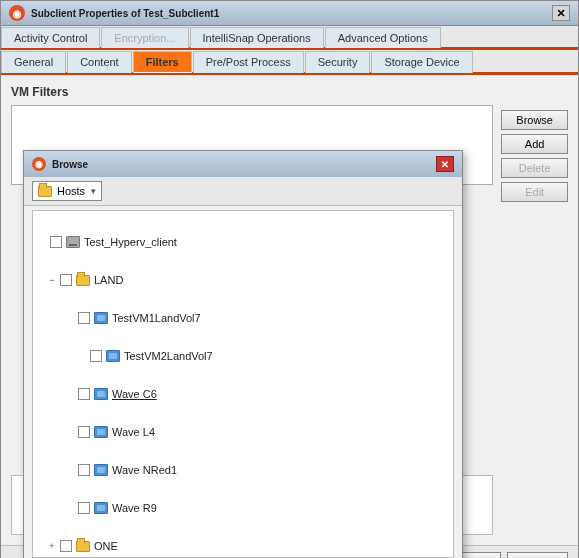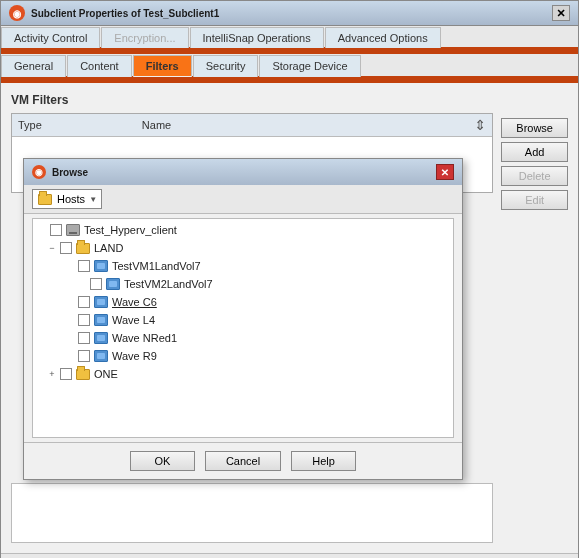--- a/index.html
+++ b/index.html
@@ -68,21 +68,21 @@
       align-items: center;
       justify-content: center;
       font-size: 11px;
       cursor: pointer;
       font-weight: bold;
     }
 
     .tabs-row1, .tabs-row2 {
       display: flex;
       background: #e8e8e8;
-      border-bottom: 7px solid #c2410c;
+      border-bottom: 3px solid #c2410c;
     }
 
     .tab {
       padding: 4px 12px;
       font-size: 11px;
       border: 1px solid #bbb;
       border-bottom: none;
       background: #dde8f0;
       cursor: pointer;
       color: #333;
@@ -268,20 +268,21 @@
       padding: 2px 0;
     }
 
     .tree-item {
       display: flex;
       align-items: center;
       padding: 1px 4px;
       gap: 3px;
       font-size: 11px;
       color: #222;
+      margin-top: 20px;
     }
 
     .tree-toggle {
       width: 10px;
       height: 10px;
       font-size: 9px;
       color: #555;
       cursor: pointer;
       display: flex;
       align-items: center;
@@ -425,36 +426,30 @@
     <div class="tab">Activity Control</div>
     <div class="tab disabled">Encryption...</div>
     <div class="tab">IntelliSnap Operations</div>
     <div class="tab">Advanced Options</div>
   </div>
 
   <div class="tabs-row2">
     <div class="tab">General</div>
     <div class="tab">Content</div>
     <div class="tab active">Filters</div>
+    <div class="tab">Pre/Post Process</div>
     <div class="tab">Security</div>
     <div class="tab">Storage Device</div>
   </div>
 
   <div class="content-area">
     <div class="section-label">VM Filters</div>
 
     <div style="margin-right: 75px;">
       <div class="vm-filters-box">
-        <div class="filter-header">
-          <div class="filter-cols">
-            <span class="filter-col-header">Type</span>
-            <span class="filter-col-header">Name</span>
-          </div>
-          <span class="filter-scroll-arrow">⇕</span>
-        </div>
         <div class="filter-body"></div>
       </div>
     </div>
 
     <div class="buttons-right">
       <button class="btn">Browse</button>
       <button class="btn">Add</button>
       <button class="btn" disabled="">Delete</button>
       <button class="btn" disabled="">Edit</button>
     </div>

